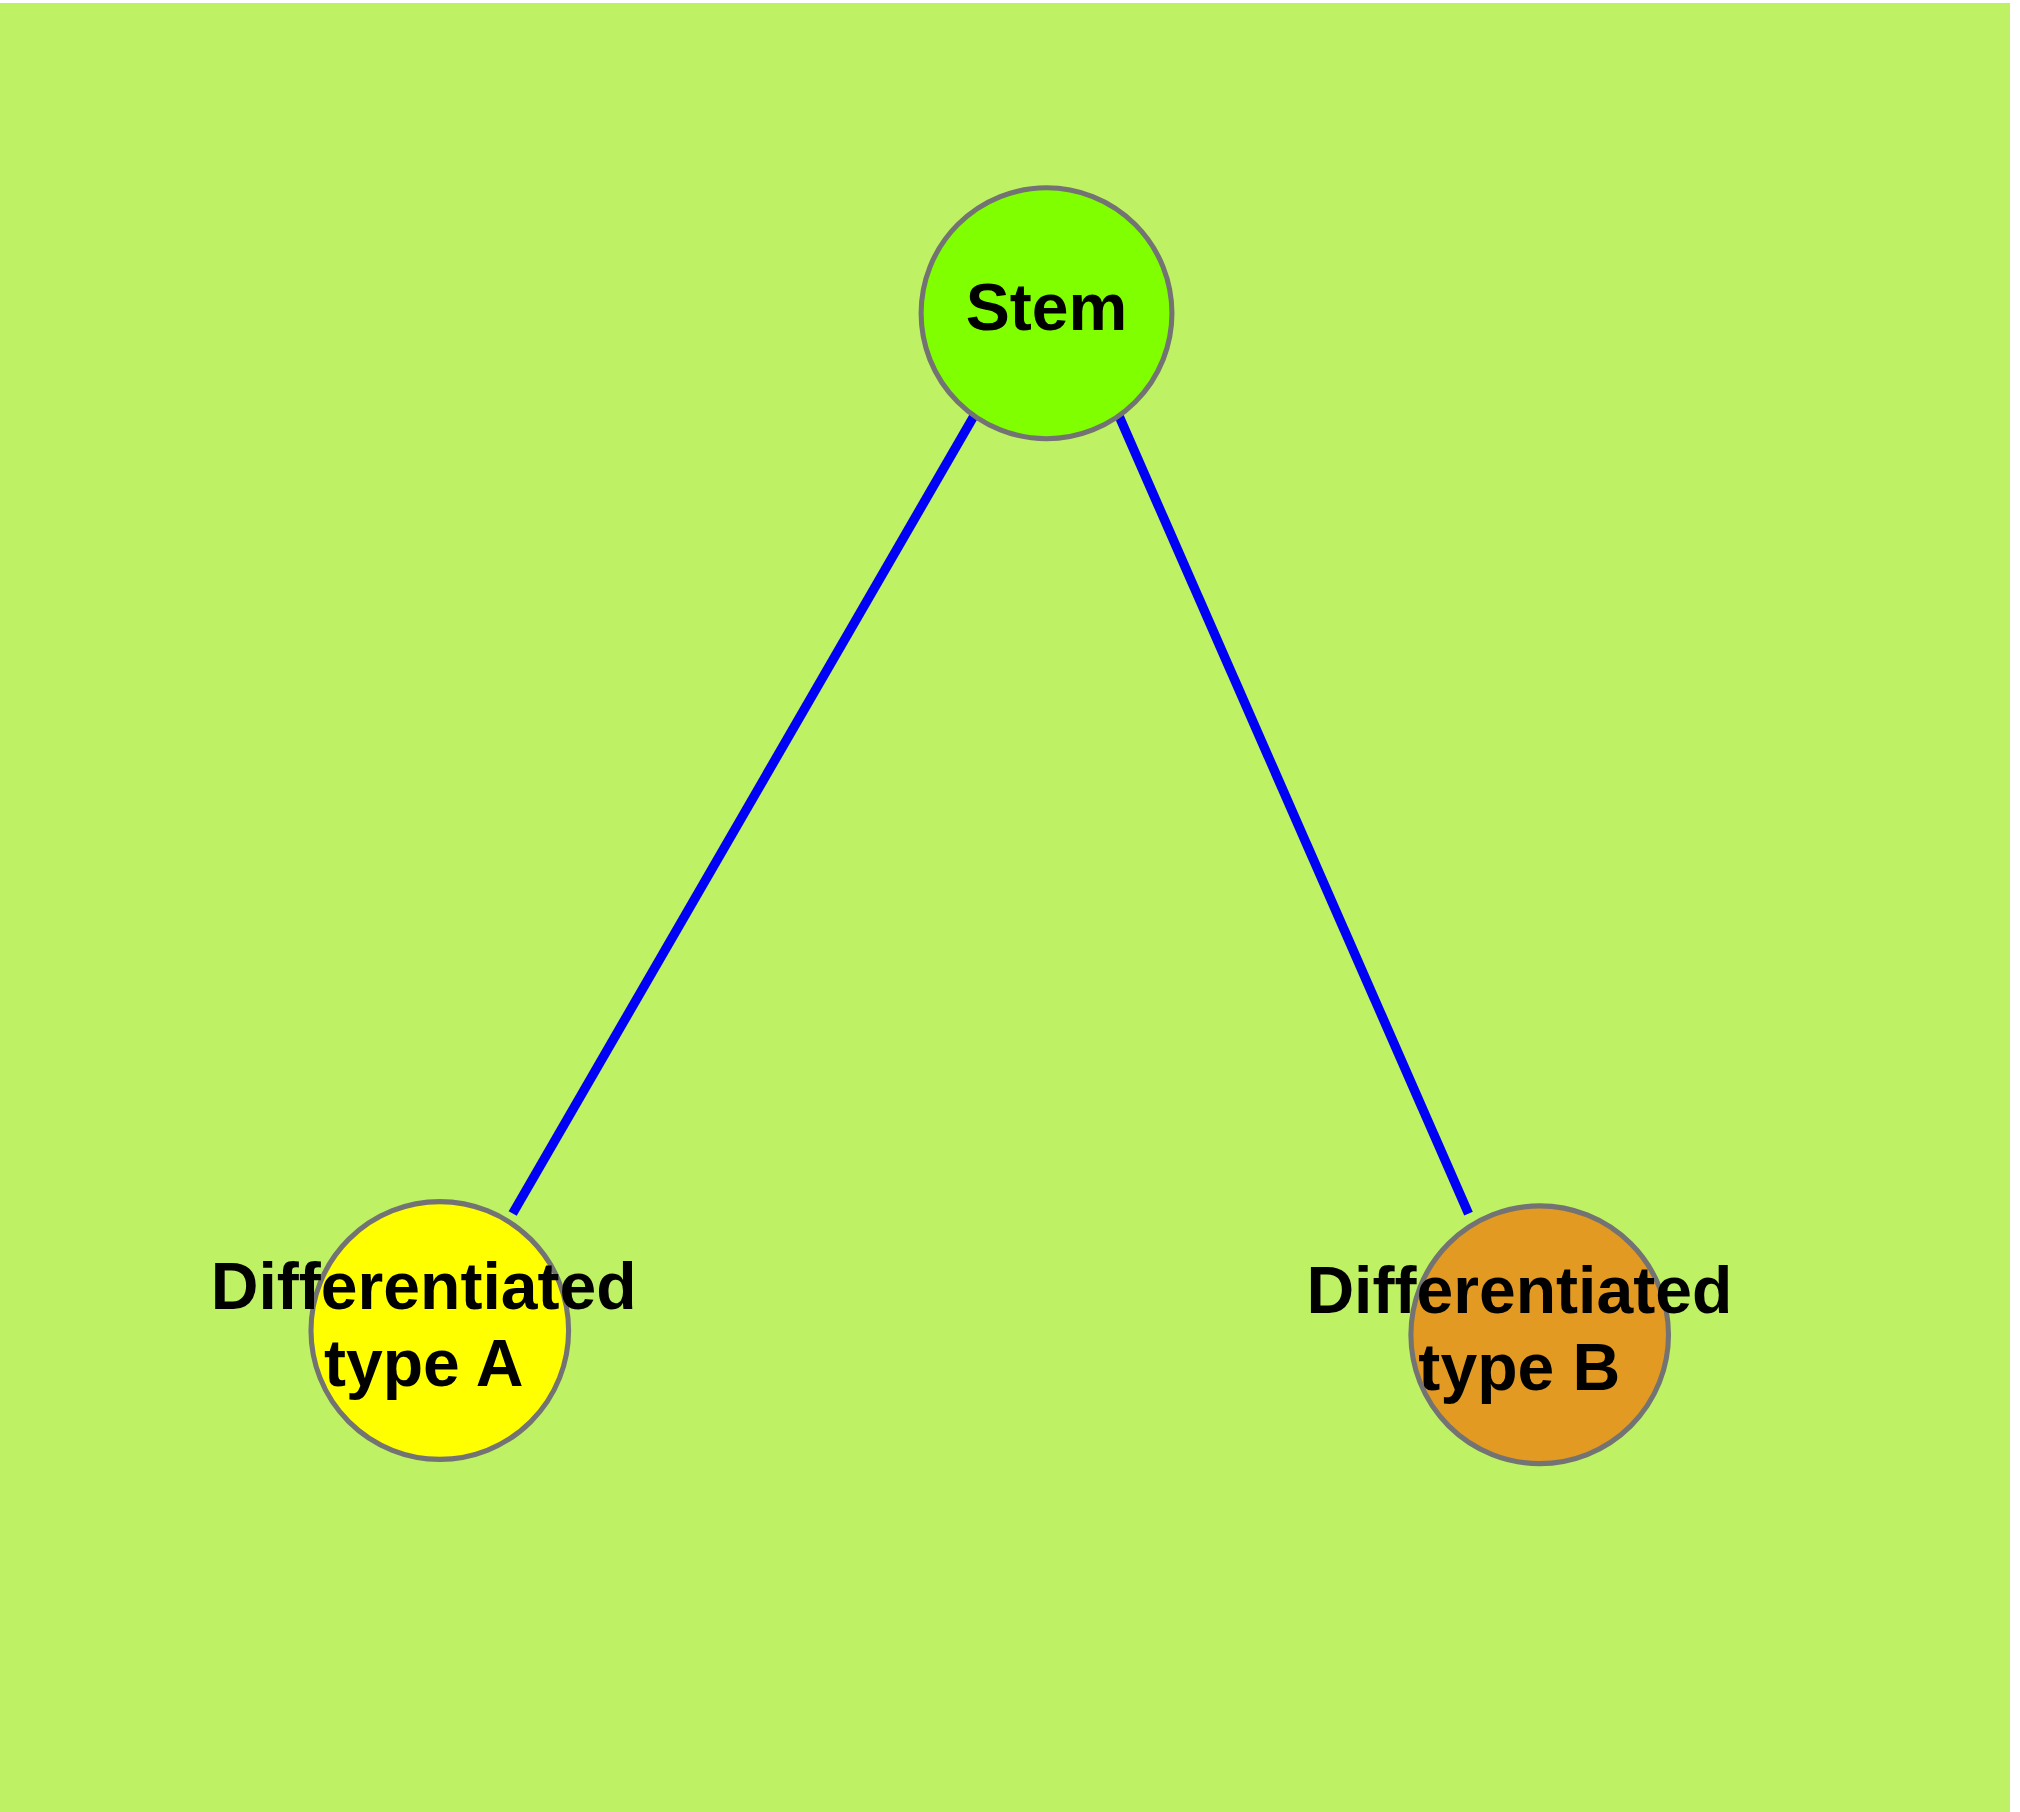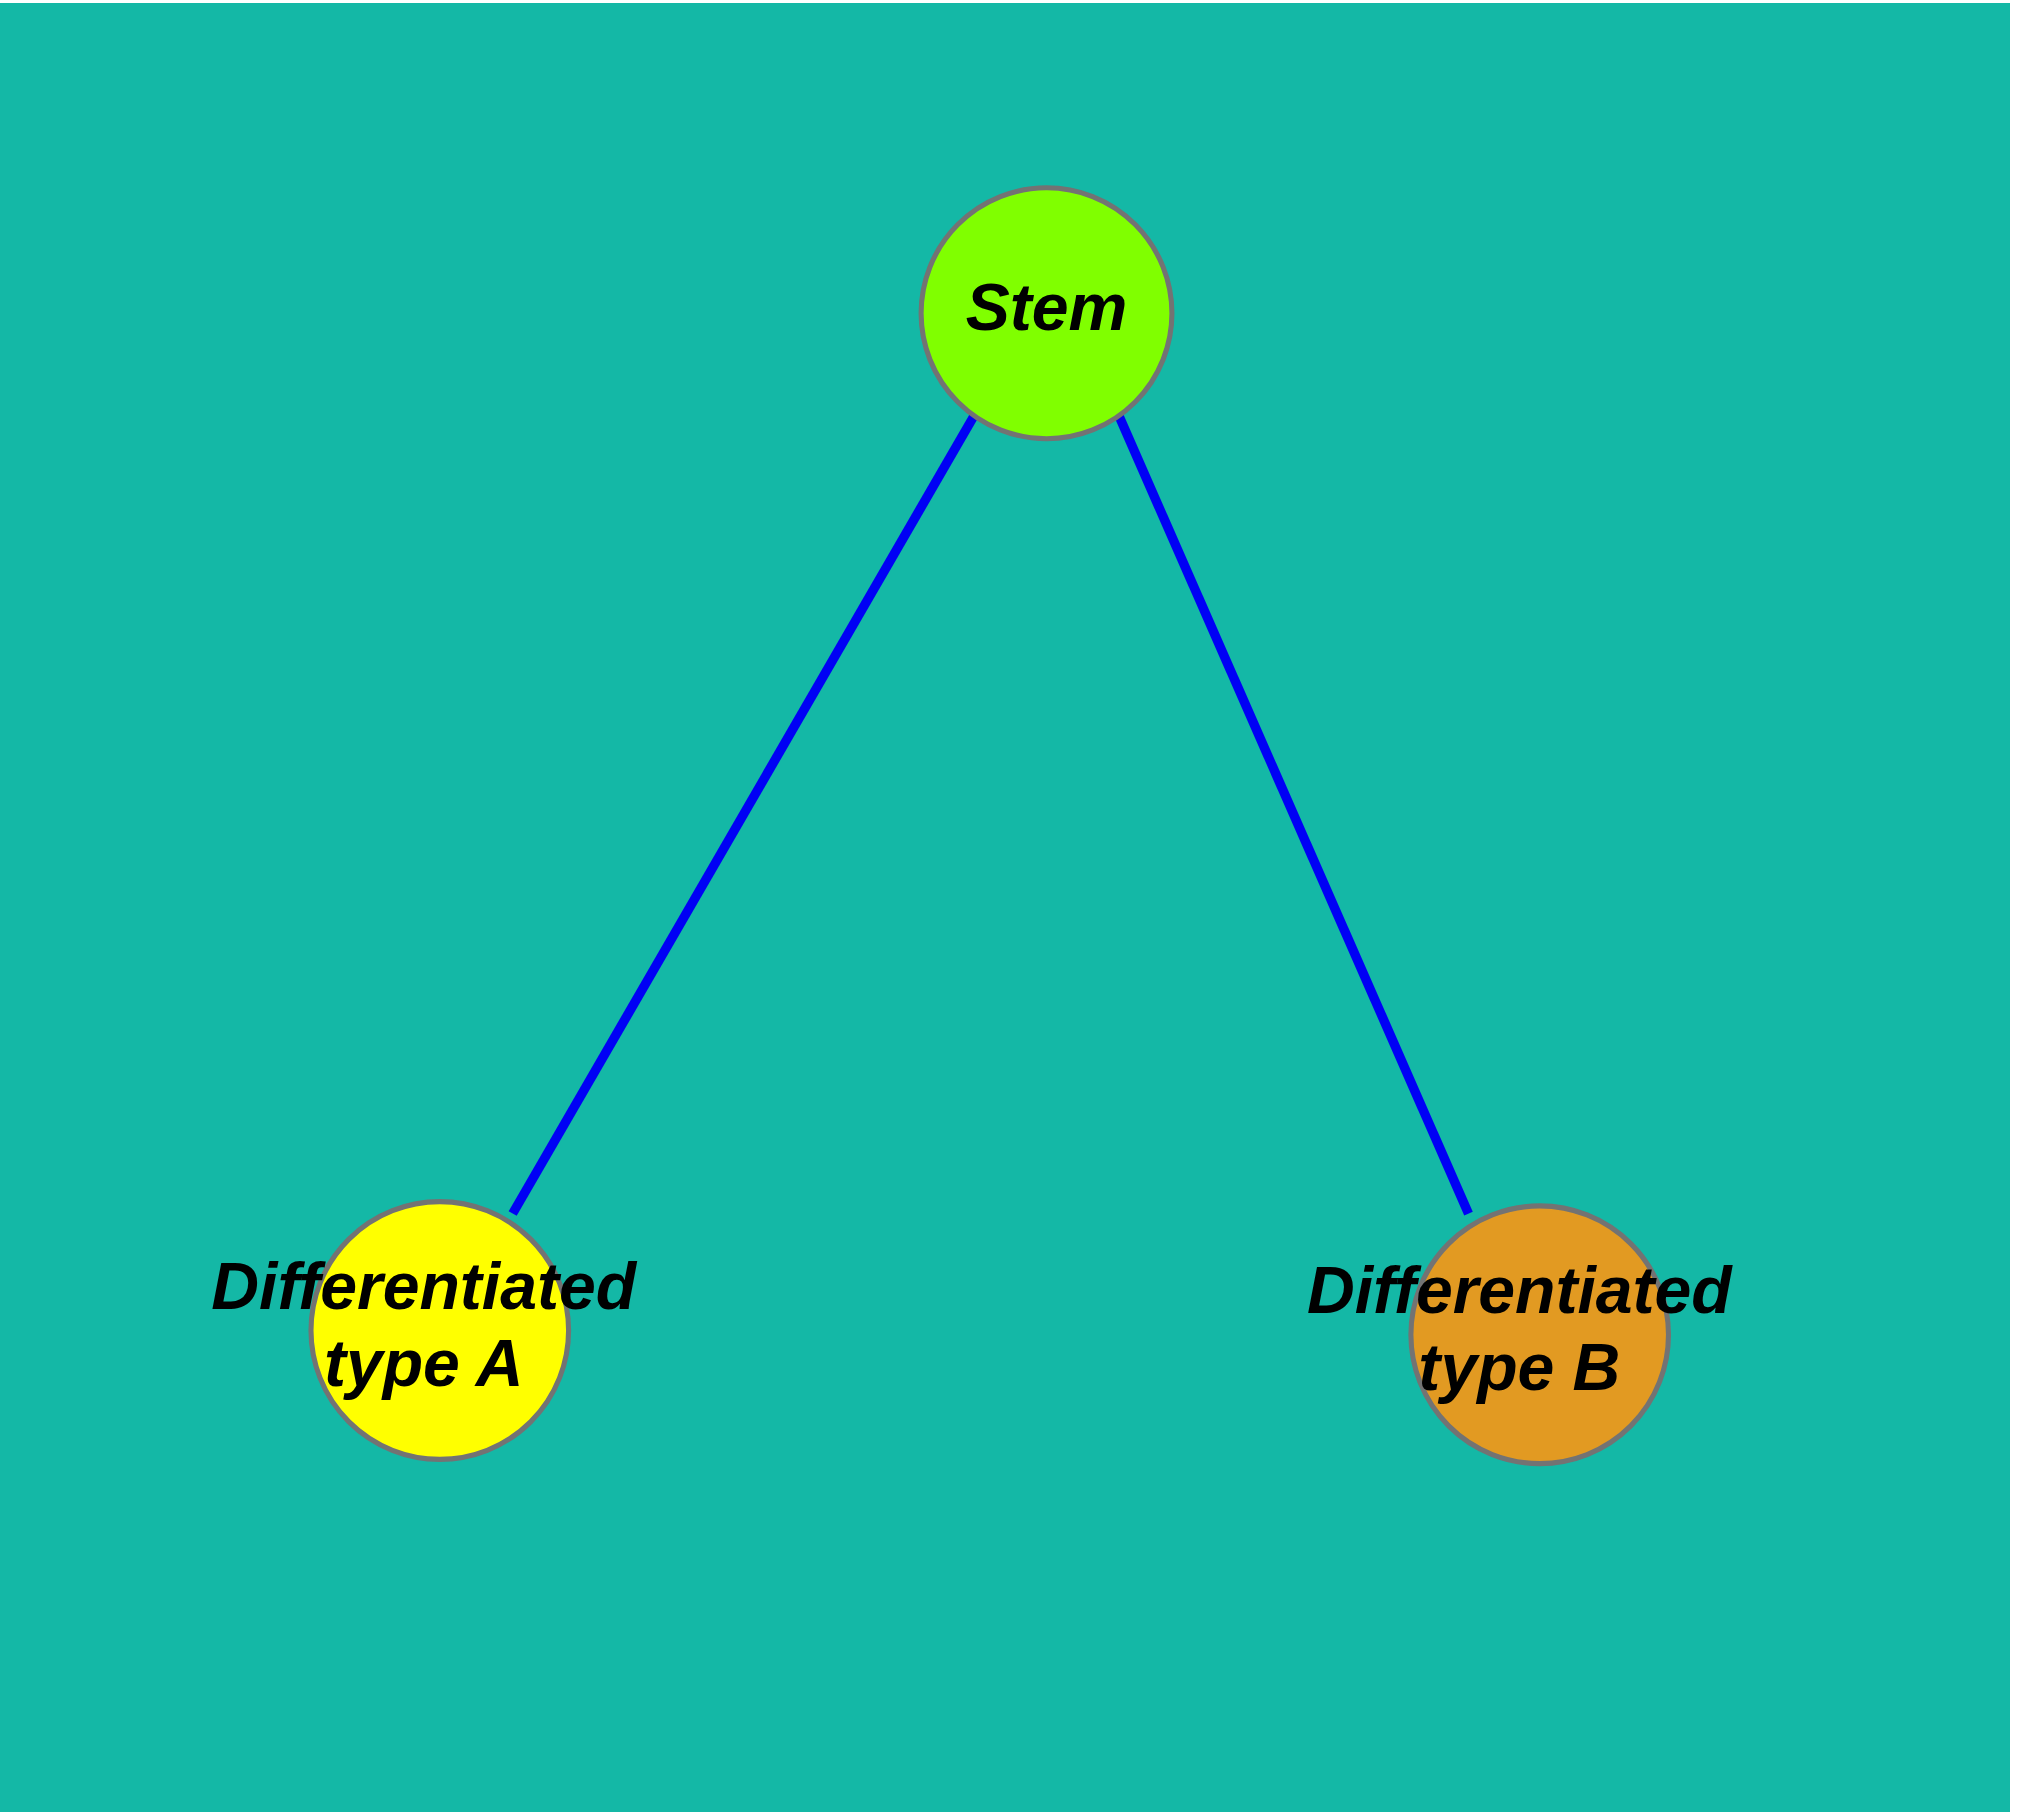--- a/index.html
+++ b/index.html
@@ -42,21 +42,21 @@
     font-weight: bold;
     fill: #000000;
     text-anchor: middle;
     dominant-baseline: middle;
   }
 </style>
 </head>
 <body>
 
 <div id="canvas" style="background: rgb(255, 255, 255);">
-  <div id="plot-area" style="background: #14b8a6; font-style: italic;">
+  <div id="plot-area" style="background: #bef264;">
     <svg id="graph-svg" viewBox="0 0 2372 2134" preserveAspectRatio="none">
 
       <g>
         <line x1="1150" y1="486" x2="605" y2="1428" stroke="#0000f5" stroke-width="11" stroke-linecap="butt"></line>
         <line x1="1320" y1="486" x2="1733" y2="1428" stroke="#0000f5" stroke-width="11" stroke-linecap="butt"></line>
       </g>
 
       <g>
         <circle cx="1235" cy="366" r="148" fill="#80ff00" stroke="#737373" stroke-width="6"></circle>
         <circle cx="519" cy="1566" r="152" fill="#ffff00" stroke="#737373" stroke-width="6"></circle>

